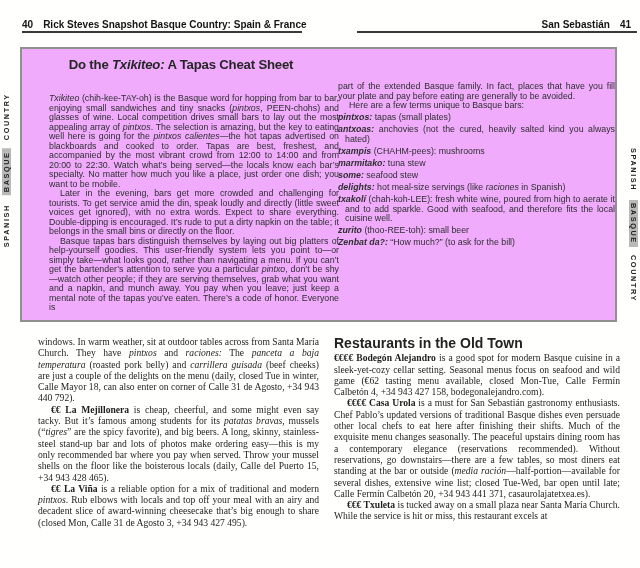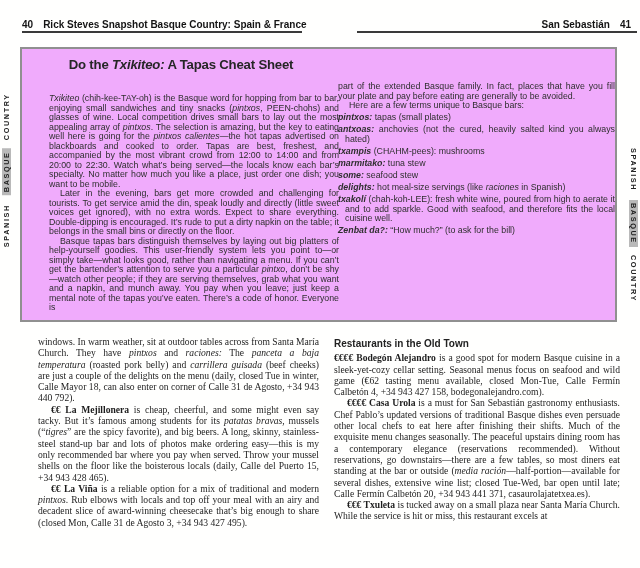--- a/index.html
+++ b/index.html
@@ -37,21 +37,21 @@
   .cs-col-r{position:absolute;left:316px;top:33px;width:277px;}
   .term{margin-top:2.6px !important;padding-left:7px;text-indent:-7px;}
 
   
   .bodytext{font-family:"Liberation Serif",serif;font-size:9.6px;line-height:11.3px;
             color:#1d1d1d;text-align:justify;}
   .bodytext p{margin:0;}
   .bodytext p.ind{text-indent:13px;}
   #body-left{position:absolute;left:38px;top:336px;width:281px;}
   #body-right{position:absolute;left:334px;top:338px;width:286px;}
-  .rc-heading{font-family:"Liberation Sans",sans-serif;font-weight:700;font-size:10px;
+  .rc-heading{font-family:"Liberation Sans",sans-serif;font-weight:700;font-size:14px;
               color:#222;margin:0 0 3px 0;text-align:left;}
 
   
   .st-i{font-style:italic;}
   .st-b{font-weight:700;}
   .st-bi{font-weight:700;font-style:italic;}
 </style>
 </head>
 <body>
 
@@ -89,20 +89,21 @@
     <div class="cs cs-col-r">
       <p><span>part of the extended Basque family. In fact, places that have you fill your plate and pay before eating are generally to be avoided.</span></p>
       <p class="ind"><span>Here are a few terms unique to Basque bars:</span></p>
       <p class="term"><span class="st-bi">pintxos:</span><span> tapas (small plates)</span></p>
       <p class="term"><span class="st-bi">antxoas:</span><span> anchovies (not the cured, heavily salted kind you always hated)</span></p>
       <p class="term"><span class="st-bi">txampis</span><span> (CHAHM-pees): mushrooms</span></p>
       <p class="term"><span class="st-bi">marmitako:</span><span> tuna stew</span></p>
       <p class="term"><span class="st-bi">some:</span><span> seafood stew</span></p>
       <p class="term"><span class="st-bi">delights:</span><span> hot meal-size servings (like </span><span class="st-i">raciones</span><span> in Spanish)</span></p>
       <p class="term"><span class="st-bi">txakolí</span><span> (chah-koh-LEE): fresh white wine, poured from high to aerate it and to add sparkle. Good with seafood, and therefore fits the local cuisine well.</span></p>
+      <p class="term"><span class="st-bi">zurito</span><span> (thoo-REE-toh): small beer</span></p>
       <p class="term"><span class="st-bi">Zenbat da?:</span><span> “How much?” (to ask for the bill)</span></p>
     </div>
   </div>
 
   <div id="body-left" class="bodytext">
     <p><span>windows. In warm weather, sit at outdoor tables across from Santa María Church. They have </span><span class="st-i">pintxos</span><span> and </span><span class="st-i">raciones:</span><span> The </span><span class="st-i">panceta a baja temperatura</span><span> (roasted pork belly) and </span><span class="st-i">carrillera guisada</span><span> (beef cheeks) are just a couple of the delights on the menu (daily, closed Tue in winter, Calle Mayor 18, can also enter on corner of Calle 31 de Agosto, +34 943 440 792).</span></p>
     <p class="ind"><span class="st-b">€€ La Mejillonera</span><span> is cheap, cheerful, and some might even say tacky. But it’s famous among students for its </span><span class="st-i">patatas bravas,</span><span> mussels (“</span><span class="st-i">tigres</span><span>” are the spicy favorite), and big beers. A long, skinny, stainless-steel stand-up bar and lots of photos make ordering easy—this is my only recommended bar where you pay when served. Throw your mussel shells on the floor like the boisterous locals (daily, Calle del Puerto 15, +34 943 428 465).</span></p>
     <p class="ind"><span class="st-b">€€ La Viña</span><span> is a reliable option for a mix of traditional and modern </span><span class="st-i">pintxos</span><span>. Rub elbows with locals and top off your meal with an airy and decadent slice of award-winning cheesecake that’s big enough to share (closed Mon, Calle 31 de Agosto 3, +34 943 427 495).</span></p>
   </div>
 

